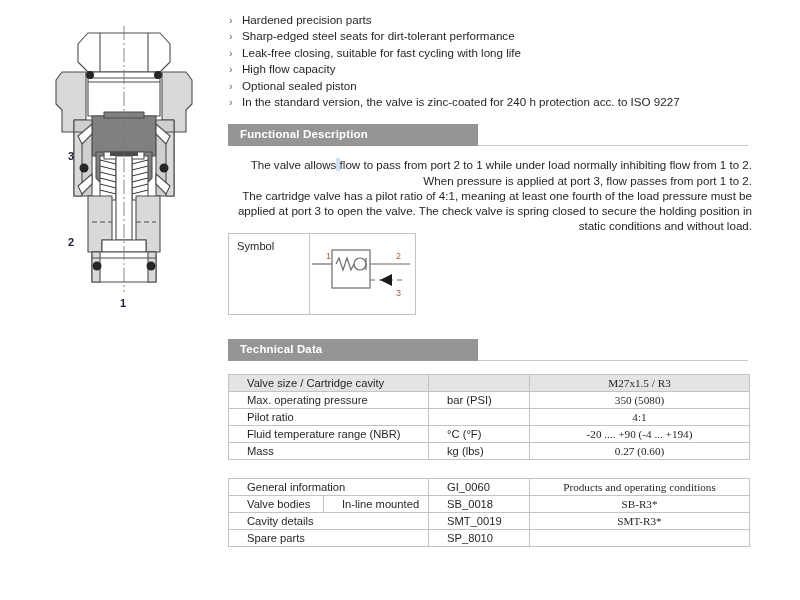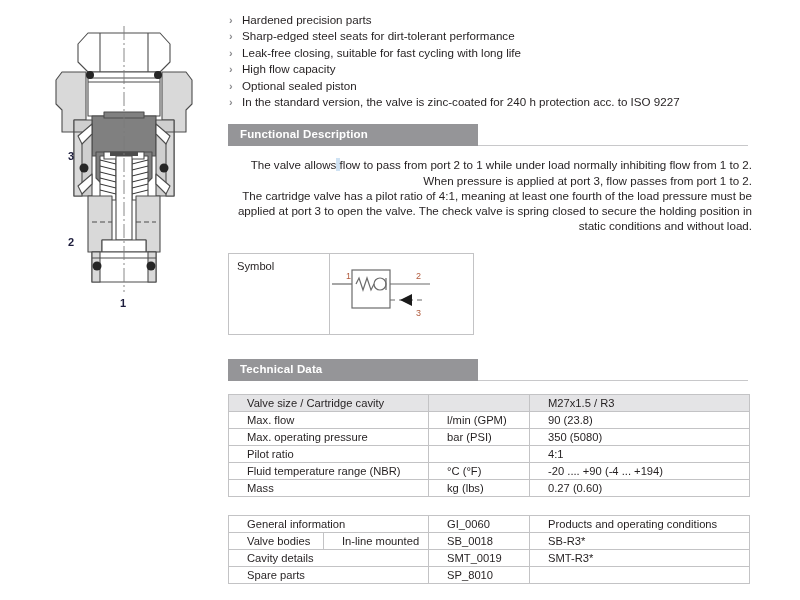--- a/index.html
+++ b/index.html
@@ -98,23 +98,23 @@
     color: #231f20;
     margin-top: 11px;
   }
   .body-text p { margin: 0; text-align: right; }
   .sel {
     background: #cfe2f3;
   }
 
   
   .symbol-box {
-    margin-top: 20px;
+    margin-top: 0;
     display: flex;
-    width: 246px;
+    width: 188px;
     height: 82px;
     border: 1px solid #c3c3c5;
     box-sizing: border-box;
     background: #ffffff;
   }
   .symbol-box .sb-left {
     width: 101px;
     border-right: 1px solid #c3c3c5;
     box-sizing: border-box;
     padding: 6px 0 0 8px;
@@ -137,21 +137,21 @@
   table.dt td {
     border: 1px solid #c3c3c5;
     height: 17px;
     padding: 1px 18px;
     box-sizing: border-box;
     vertical-align: middle;
     overflow: hidden;
     white-space: nowrap;
   }
   table.dt td.hdr { background: #e4e4e6; }
-  table.dt td.ctr { text-align: left; }
+  table.dt td.ctr { text-align: center; font-family: Liberation Serif, serif; }
   .tbl-wrap-1 { margin-top: 13px; }
   .tbl-wrap-2 { margin-top: 18px; }
 </style>
 </head>
 <body>
 
 <div id="valve-drawing">
   <svg width="225" height="600" viewBox="0 0 225 600" xmlns="http://www.w3.org/2000/svg">
     <g stroke="#4d4d4d" stroke-width="1.1" stroke-linejoin="round">
 
@@ -339,25 +339,20 @@
           <col style="width:101px">
           <col style="width:220px">
       </colgroup>
       <tbody>
         <tr>
           <td class="hdr">Valve size / Cartridge cavity</td>
           <td class="hdr"></td>
           <td class="hdr ctr">M27x1.5 / R3</td>
         </tr>
         <tr>
-          <td>Max. flow</td>
-          <td>l/min (GPM)</td>
-          <td class="ctr">90 (23.8)</td>
-        </tr>
-        <tr>
           <td>Max. operating pressure</td>
           <td>bar (PSI)</td>
           <td class="ctr">350 (5080)</td>
         </tr>
         <tr>
           <td>Pilot ratio</td>
           <td></td>
           <td class="ctr">4:1</td>
         </tr>
         <tr>

